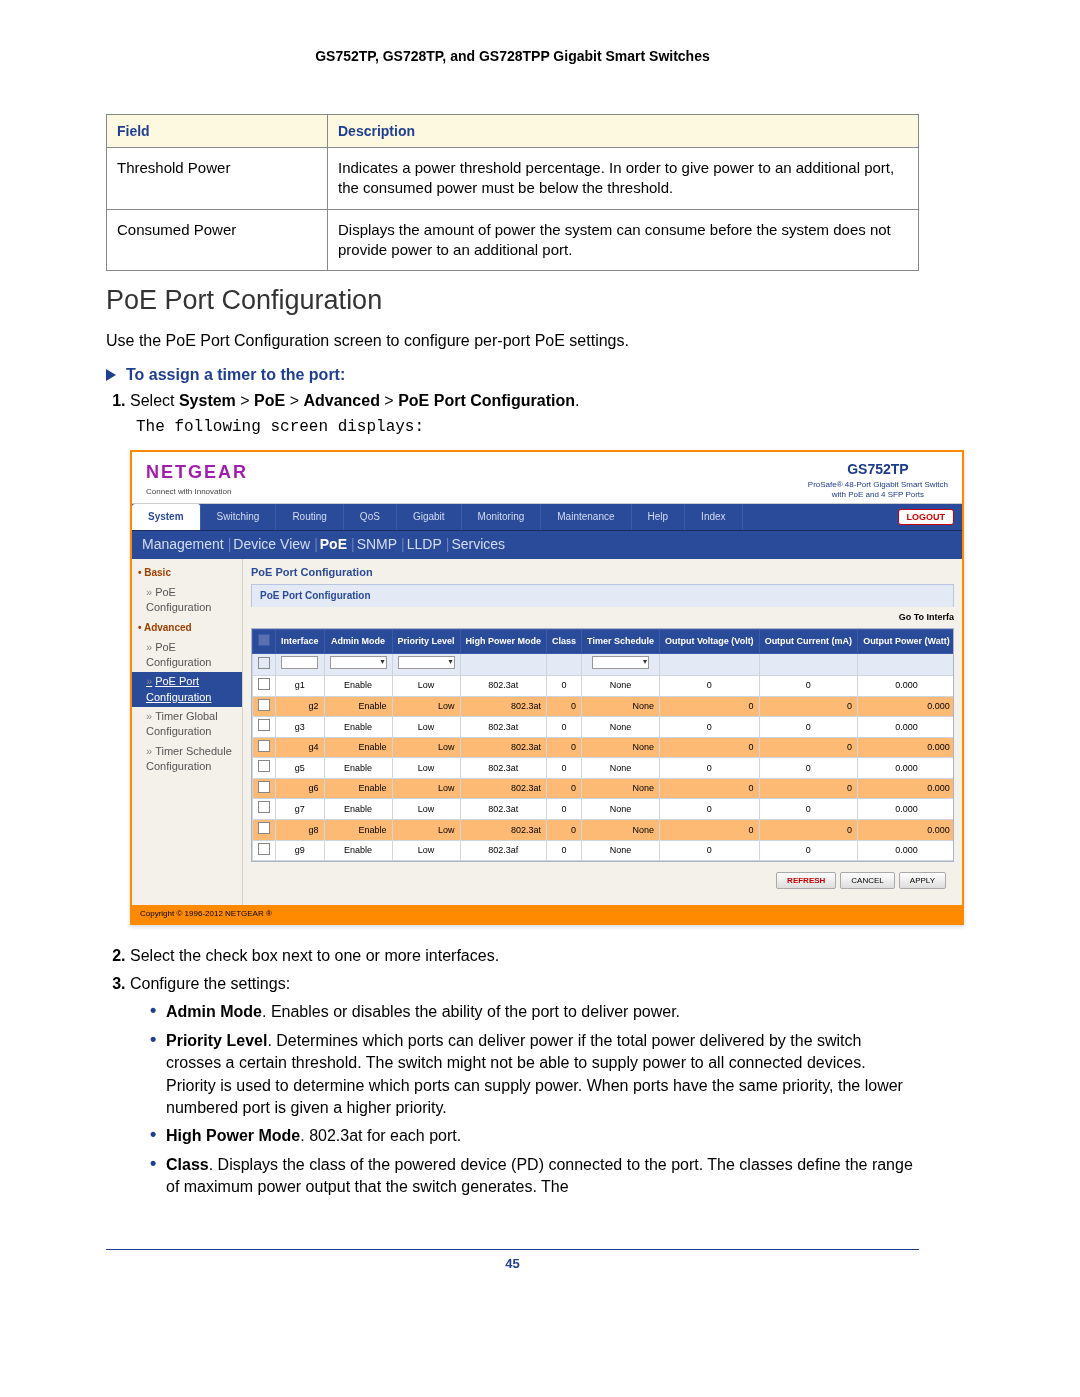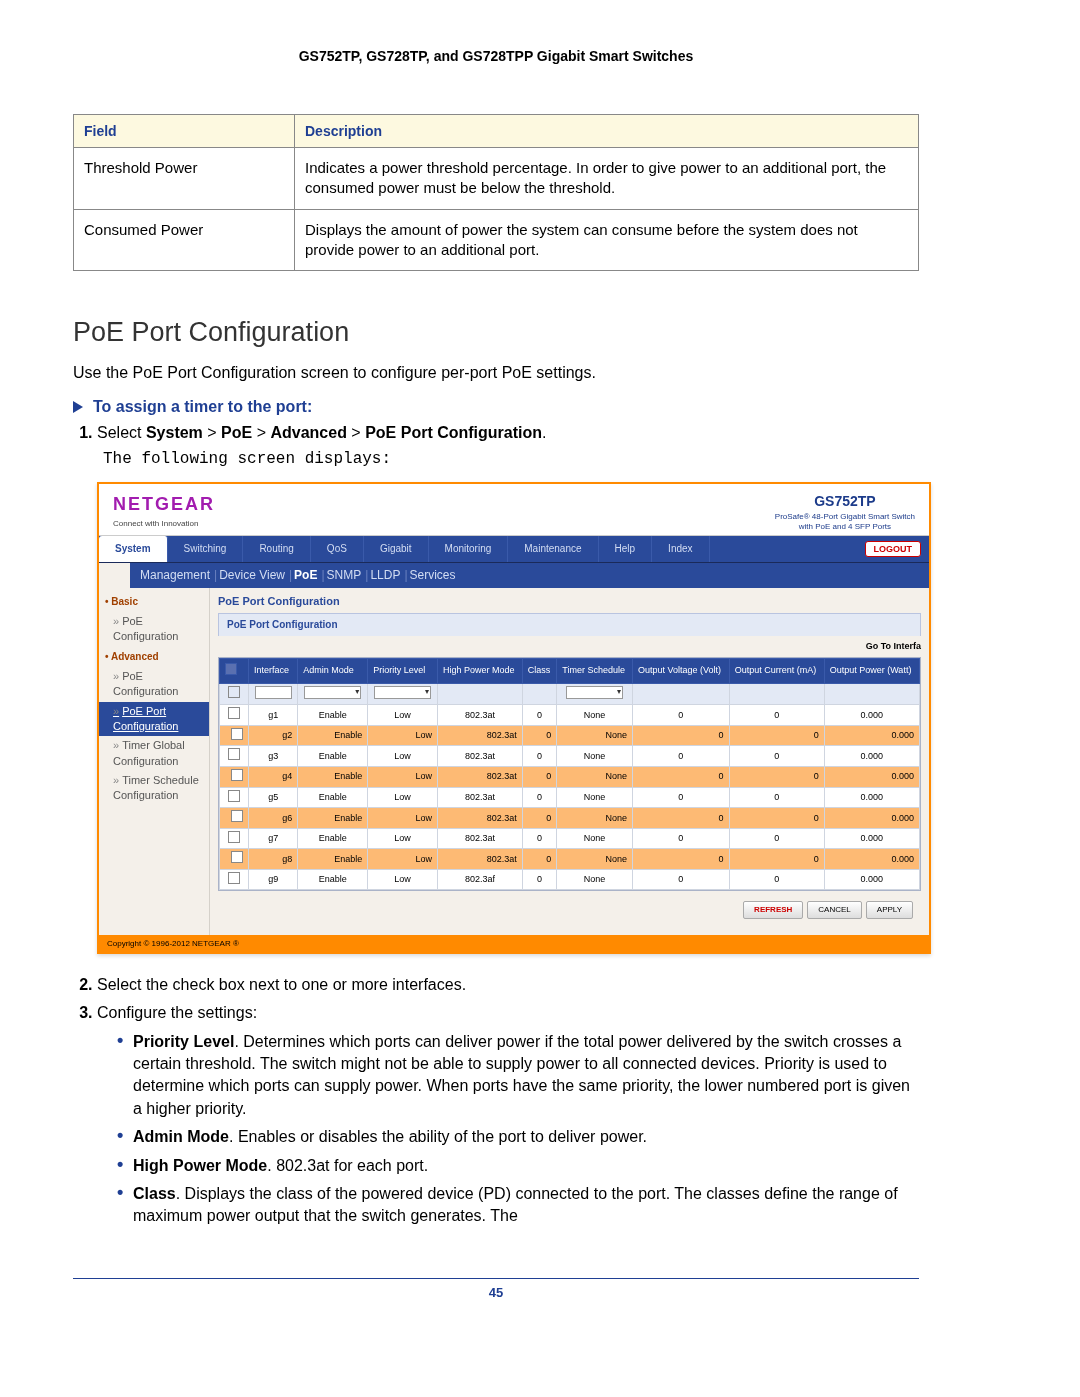--- a/index.html
+++ b/index.html
@@ -7,34 +7,34 @@
     background: #fff;
     font-family: Arial, Helvetica, sans-serif;
     color: #000;
     font-size: 16px;
   }
   .page {
     width: 1044px;
     min-height: 1397px;
     position: relative;
     box-sizing: border-box;
-    padding: 48px 125px 60px 73px;
+    padding: 48px 125px 60px 106px;
   }
   .doc-header {
     text-align: center;
     font-weight: bold;
     font-size: 14px;
     margin-bottom: 50px;
   }
   
   .field-table {
     width: 100%;
     border-collapse: collapse;
     font-size: 15px;
-    margin-bottom: 46px;
+    margin-bottom: 14px;
   }
   .field-table th {
     background: #fdf9e0;
     color: #1f3f93;
     font-weight: bold;
     text-align: left;
     padding: 8px 10px;
     border: 1px solid #888;
     font-size: 14px;
   }
@@ -150,22 +150,21 @@
     font-size: 9px;
     align-self: center;
     margin-right: 8px;
     font-weight: bold;
     cursor: pointer;
   }
   .ng-subtabs {
     background: #2a4a9a;
     color: #fff;
     padding: 4px 10px;
-    font-size: 12px;
-    margin-left: 31px;
+    font-size: 14px;
   }
   .ng-subtabs span { margin-right: 2px; color: #d3ddf3; }
   .ng-subtabs span.sep { color: #6a80c0; margin: 0 2px; }
   .ng-subtabs span.active { color: #fff; font-weight: bold; }
 
   .ng-body {
     display: flex;
     background: #f4f0ea;
     min-height: 300px;
   }
@@ -216,25 +215,25 @@
     border: 1px solid #b9c4e0;
     border-bottom: none;
   }
   .ng-go { text-align: right; font-size: 9px; font-weight: bold; padding: 4px 0; }
 
   .ng-grid-wrap { overflow-x: auto; border: 1px solid #aab3c8; }
   .ng-grid { border-collapse: collapse; font-size: 9px; width: 100%; }
   .ng-grid th {
     background: #2a4a9a;
     color: #fff;
-    font-weight: normal;
+    font-weight: bold;
     padding: 4px 5px;
     border: 1px solid #3a5aaa;
     white-space: nowrap;
-    text-align: left;
+    text-align: center;
   }
   .ng-grid td {
     border: 1px solid #cfd5e0;
     padding: 2px 5px;
     text-align: center;
     background: #fff;
     white-space: nowrap;
   }
   .ng-grid tr.filter td { background: #e3e9f5; }
   .ng-grid tr.alt td { background: #fdba74; text-align: right; }
@@ -532,22 +531,22 @@
         </div>
         <div class="ng-copyright">Copyright © 1996-2012 NETGEAR ®</div>
       </div>
     </li>
 
     <li>Select the check box next to one or more interfaces.</li>
 
     <li>
       <span>Configure the settings:</span>
       <ul class="bullets" id="bullets">
+          <li><b>Admin Mode</b><span>. Enables or disables the ability of the port to deliver power.</span></li>
           <li><b>Priority Level</b><span>. Determines which ports can deliver power if the total power delivered by the switch crosses a certain threshold. The switch might not be able to supply power to all connected devices. Priority is used to determine which ports can supply power. When ports have the same priority, the lower numbered port is given a higher priority.</span></li>
-          <li><b>Admin Mode</b><span>. Enables or disables the ability of the port to deliver power.</span></li>
           <li><b>High Power Mode</b><span>. 802.3at for each port.</span></li>
           <li><b>Class</b><span>. Displays the class of the powered device (PD) connected to the port. The classes define the range of maximum power output that the switch generates. The</span></li>
         </ul>
     </li>
   </ol>
 
   <hr class="page-footer-rule">
   <div class="page-number">45</div>
 </div>
 

